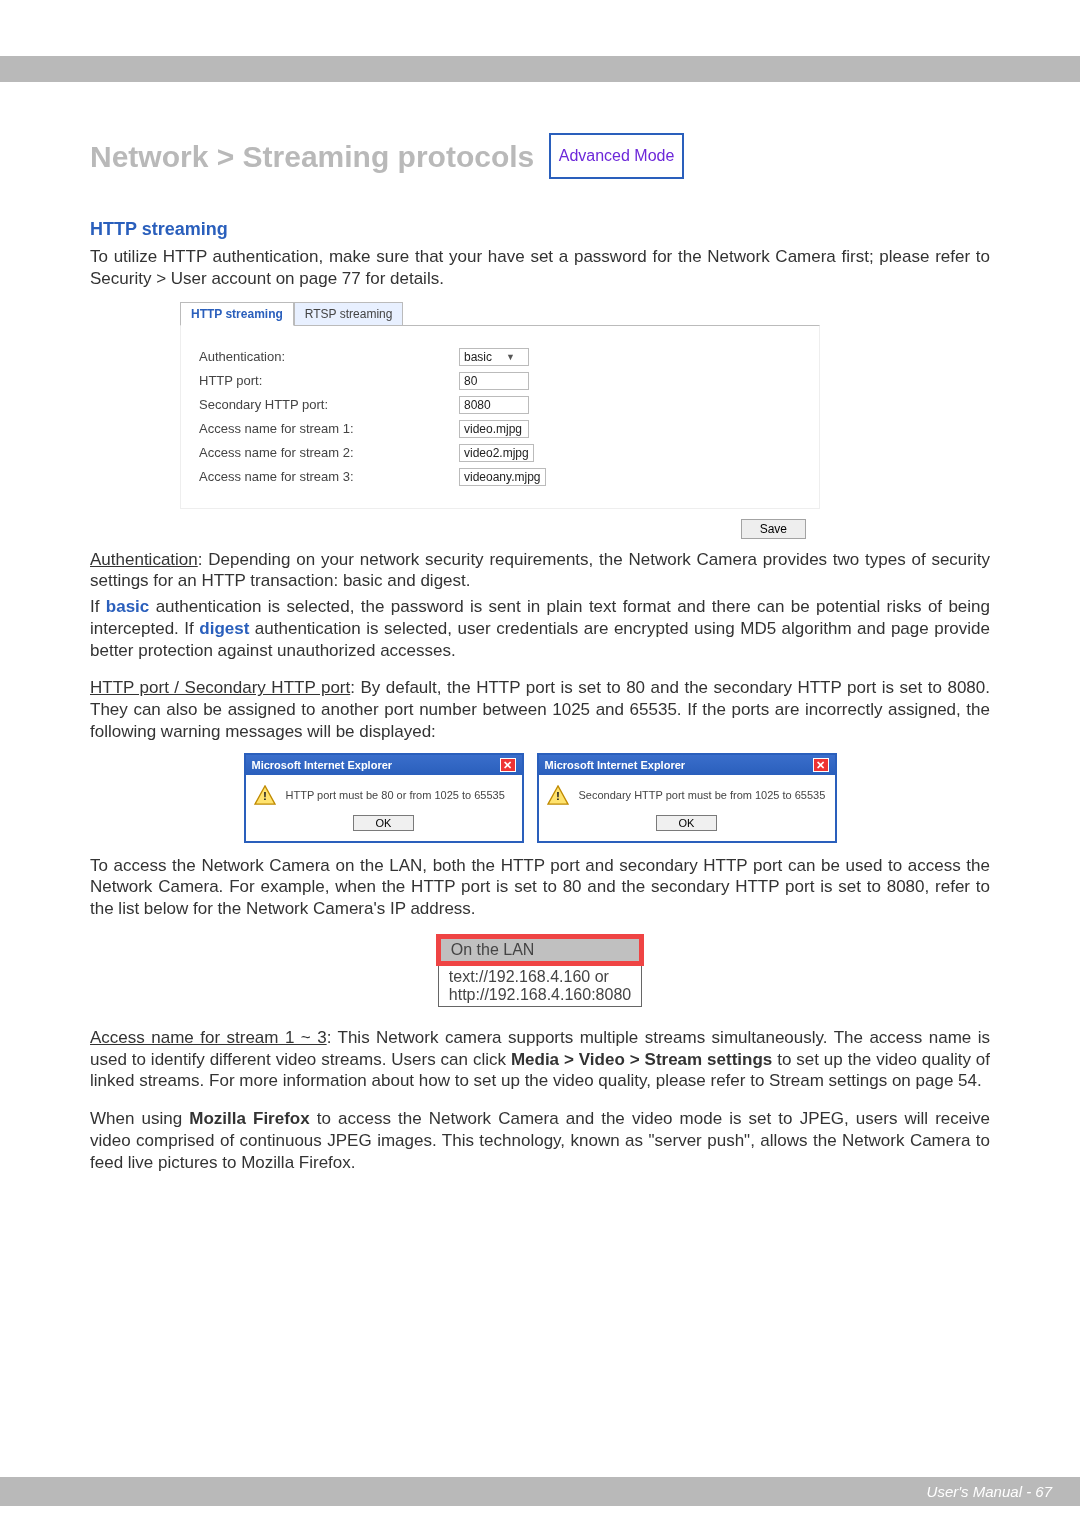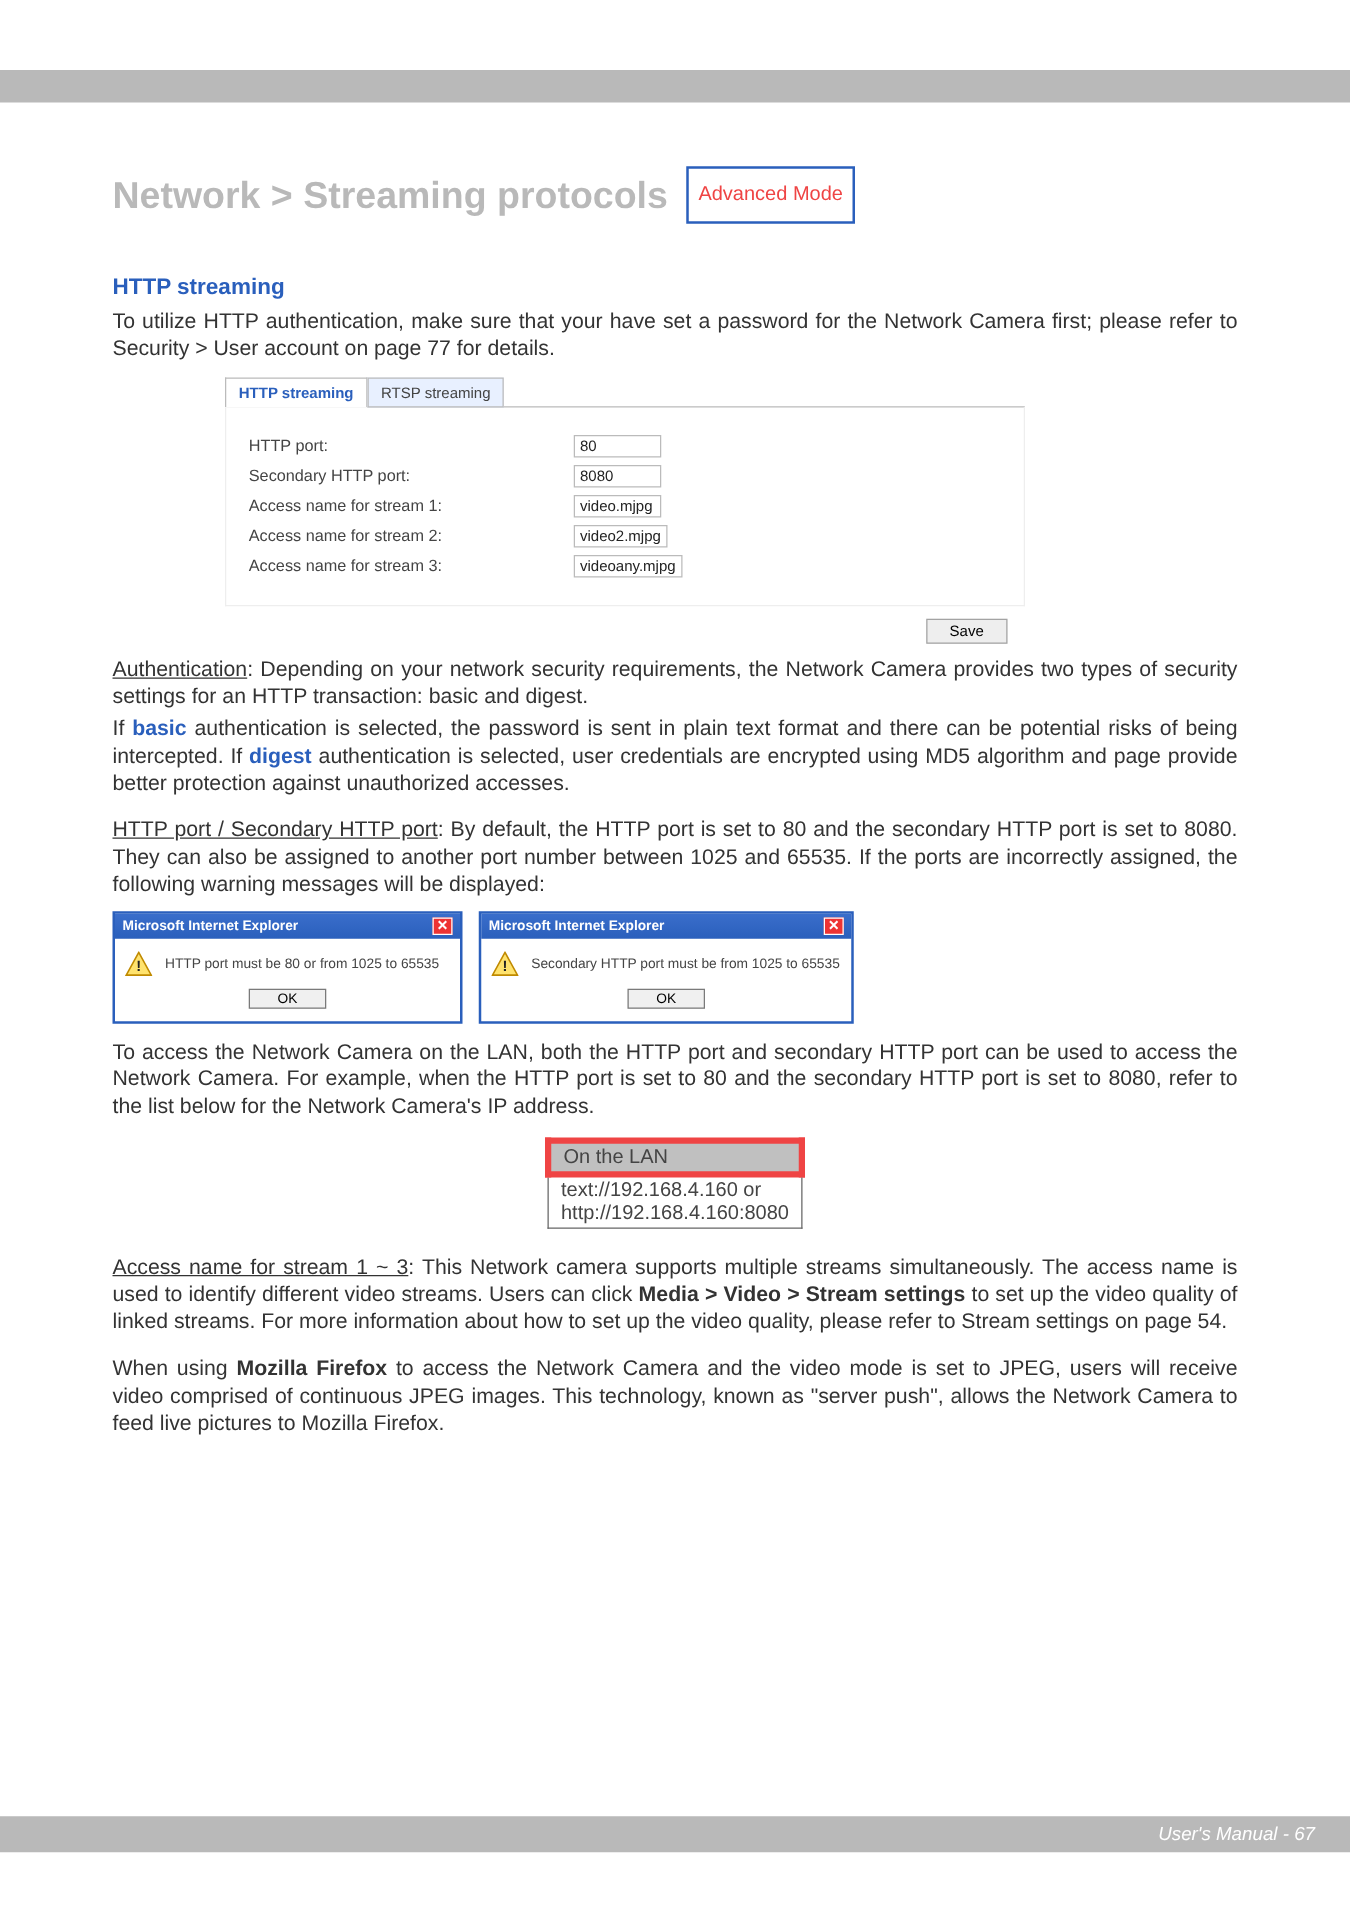--- a/index.html
+++ b/index.html
@@ -40,21 +40,21 @@
   h1.title {
     color: #b9b9b9;
     font-weight: bold;
     font-size: 30px;
     margin: 40px 0 0 0;
     display: inline-block;
   }
   .mode-badge {
     display: inline-block;
     border: 2px solid #2a5fbc;
-    color: #ef4444;
+    color: #6d28d9;
     font-size: 16px;
     padding: 12px 8px;
     margin-left: 10px;
     vertical-align: 6px;
     font-weight: normal;
   }
   h2.section {
     color: #2a5fbc;
     font-size: 18px;
     margin: 40px 0 6px 0;
@@ -123,20 +123,21 @@
   .btn {
     border: 1px solid #a3a3a3;
     background: #eee;
     padding: 2px 18px;
     font-size: 12px;
     text-align: center;
   }
   .dialogs {
     display: flex;
     gap: 13px;
+    justify-content: center;
     margin: 10px 0 12px 0;
   }
   .dialog {
     border: 2px solid #2a5fbc;
     width: 280px;
     font-size: 11px;
   }
   .dialog .tbar {
     background: linear-gradient(#3a6ecb, #2a5fbc);
     color: #fff;
@@ -226,20 +227,27 @@
 
     <h2 class="section">HTTP streaming</h2>
     <p class="body">To utilize HTTP authentication, make sure that your have set a password for the Network Camera first; please refer to Security &gt; User account on page 77 for details.</p>
 
     <div class="config-shot">
       <div class="tabs">
         <div class="tab active">HTTP streaming</div>
         <div class="tab">RTSP streaming</div>
       </div>
       <div class="cfg-body">
+        <div class="cfg-row">
+          <label>Authentication:</label>
+          <span class="sel">
+            <span>basic</span>
+            <span class="caret">▼</span>
+          </span>
+        </div>
         <div class="cfg-row">
           <label>HTTP port:</label>
           <span class="inp">80</span>
         </div>
         <div class="cfg-row">
           <label>Secondary HTTP port:</label>
           <span class="inp">8080</span>
         </div>
         <div class="cfg-row">
           <label>Access name for stream 1:</label>

